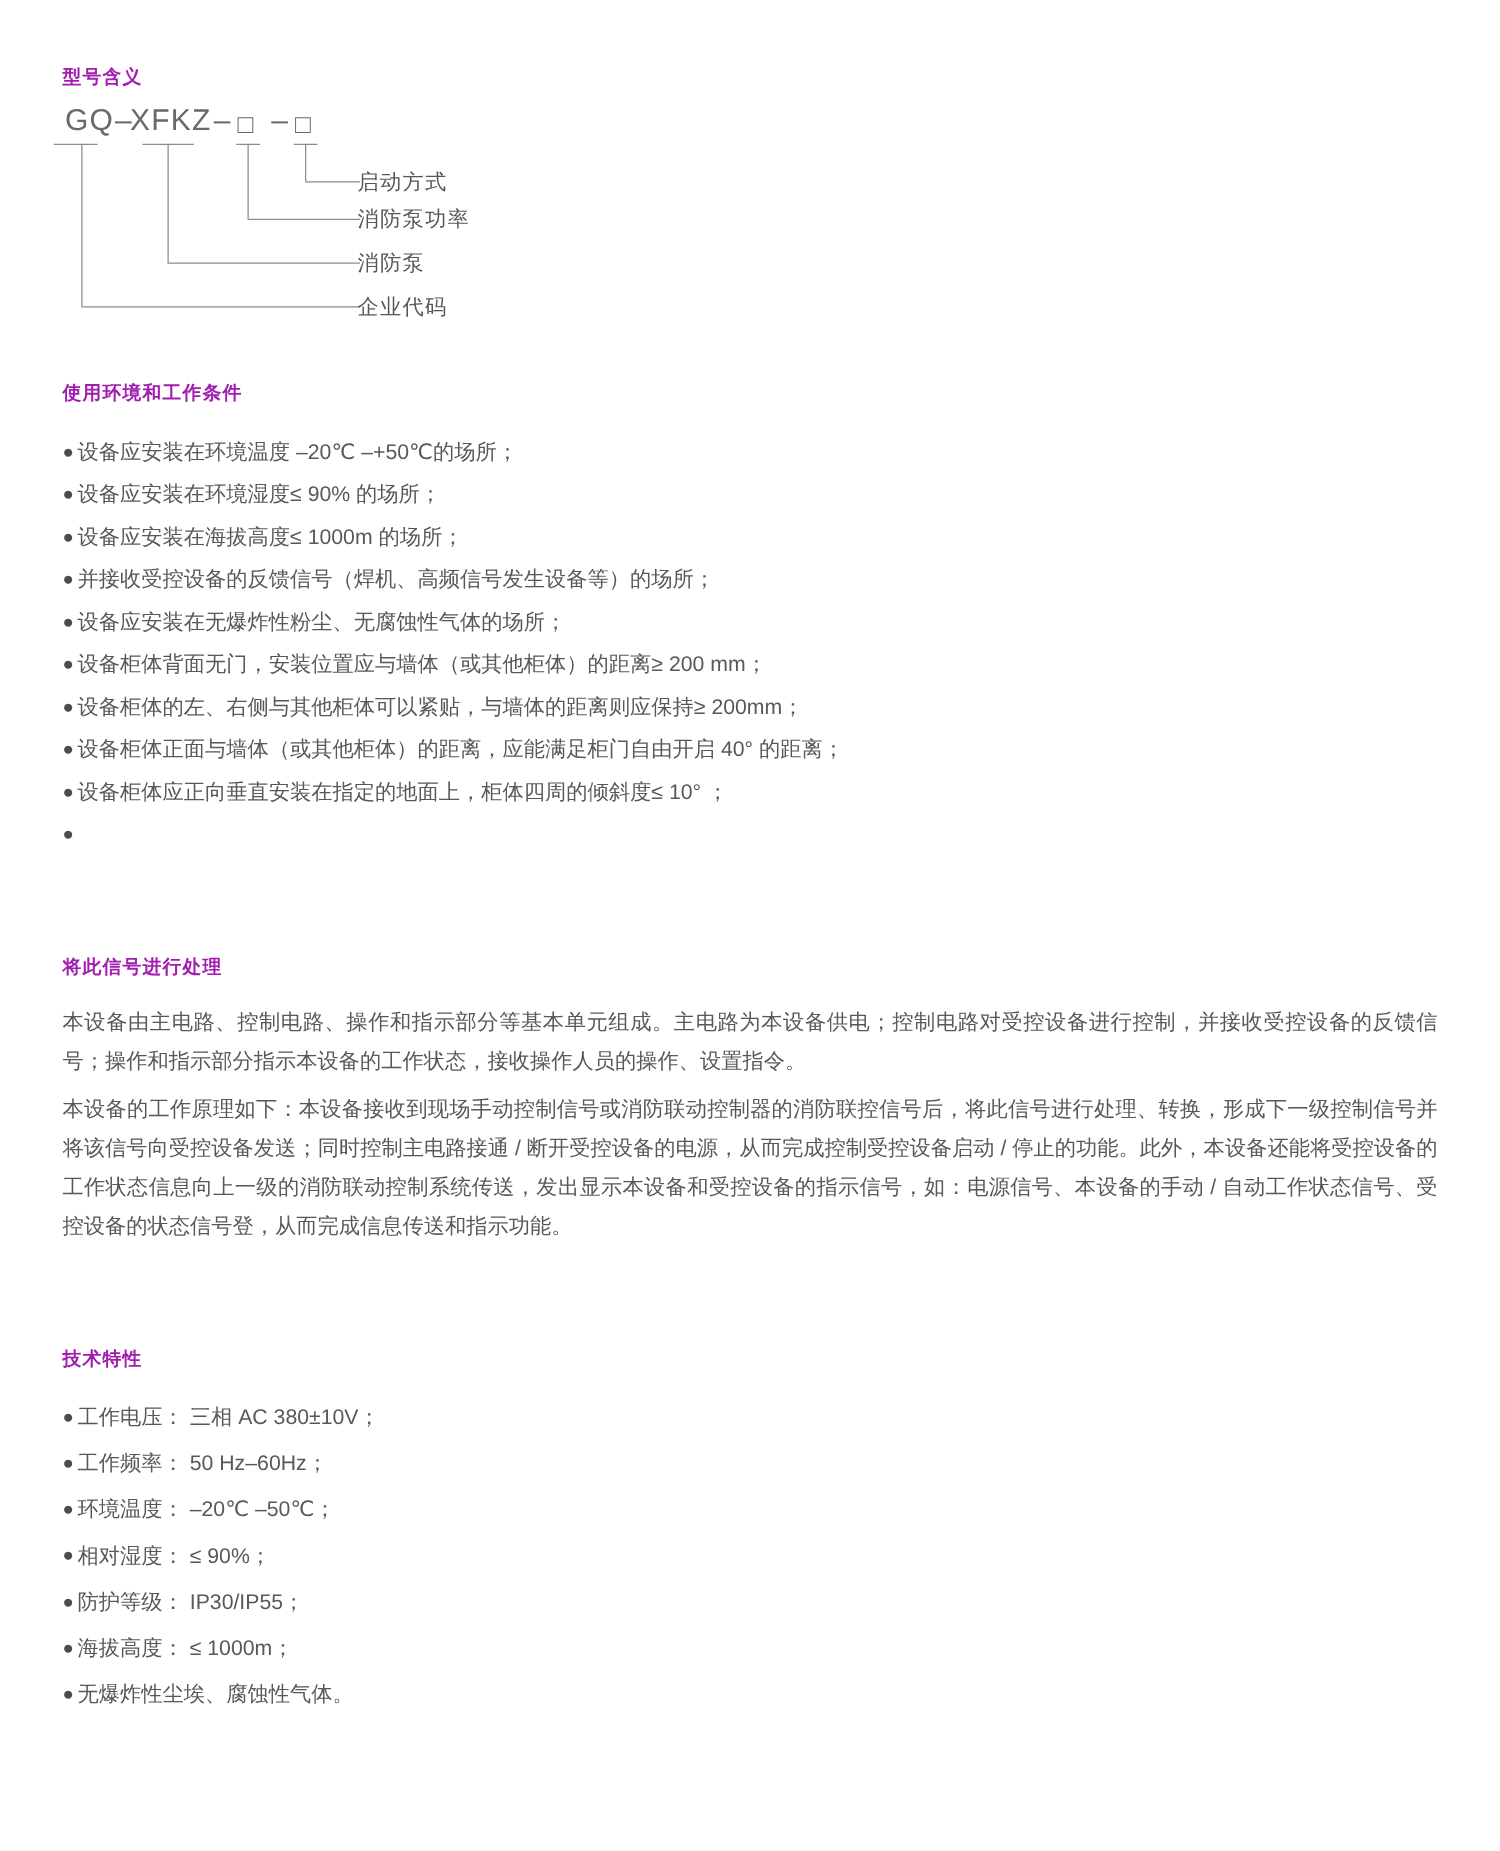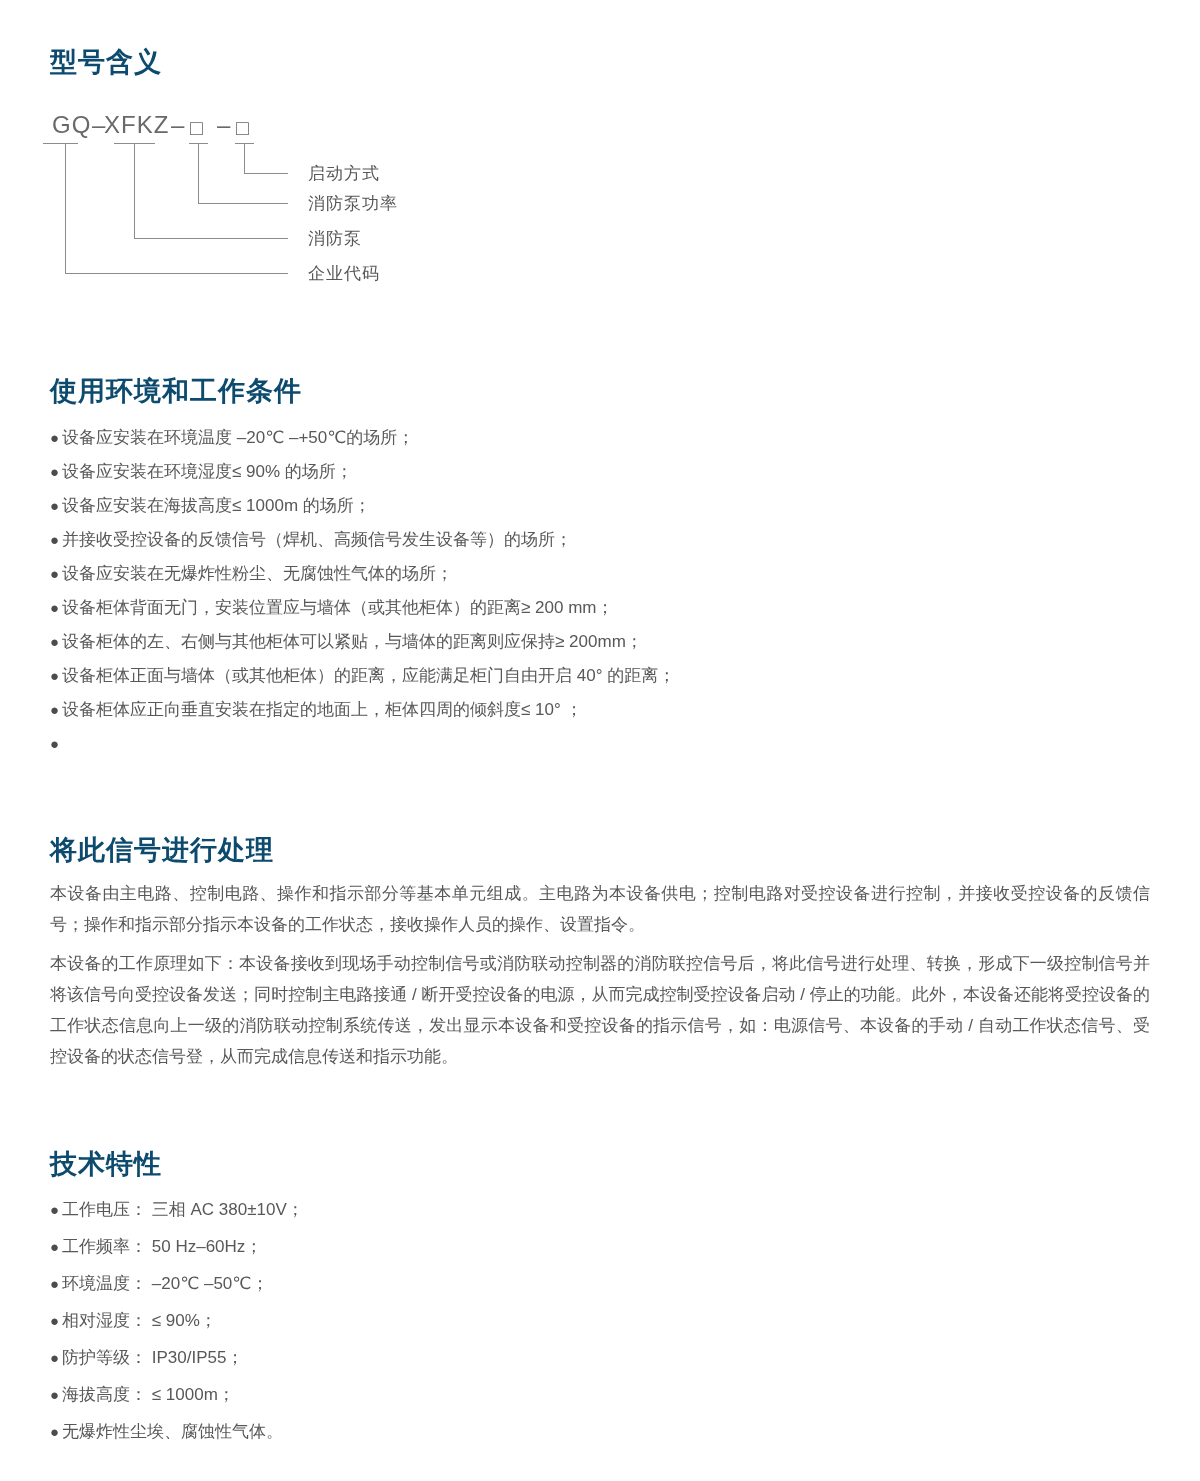--- a/index.html
+++ b/index.html
@@ -3,40 +3,40 @@
 <meta charset="utf-8">
 <style>
   html,body{margin:0;padding:0;}
   body{
     width:1200px;height:1481px;overflow:hidden;background:#ffffff;
     font-family:"Liberation Sans","DejaVu Sans",sans-serif;
     color:#595757;
   }
   .content{padding:48px 50px 0 50px;width:1100px;}
   .sec-title{
-    color:#0c4a6e;font-size:27px;font-weight:bold;margin:0;line-height:28px;
+    color:#a21caf;font-size:15px;font-weight:bold;margin:0;line-height:28px;
     letter-spacing:1px;
   }
   
-  .diagram{position:relative;height:182px;margin-top:36px;}
+  .diagram{position:relative;height:182px;margin-top:8px;}
   .seg{position:absolute;top:0;font-size:24px;line-height:26px;color:#696969;letter-spacing:1px;}
   .seg-box{font-size:21px;top:3px;}
   .u-line{position:absolute;top:31px;border-top:1px solid #8c8c8c;height:0;}
   .v-line{position:absolute;border-left:1px solid #8c8c8c;width:0;}
   .h-line{position:absolute;border-top:1px solid #8c8c8c;height:0;}
-  .d-label{position:absolute;left:258px;font-size:17px;color:#595757;letter-spacing:1px;}
+  .d-label{position:absolute;left:236px;font-size:17px;color:#595757;letter-spacing:1px;}
   
   ul.blist{list-style:none;margin:20px 0 0 0;padding:0;}
   ul.blist li{display:flex;align-items:flex-start;margin-bottom:9px;font-size:17px;line-height:25px;}
   ul.tlist li{margin-bottom:13px;line-height:24px;}
   .bullet{color:#4c4c4c;font-size:15px;margin-right:3px;flex:0 0 auto;}
   
   .para{font-size:17px;line-height:31px;margin:14px 0 0 0;text-align:justify;}
   
-  .sec-env{margin-top:83px;}
+  .sec-env{margin-top:35px;}
   .sec-struct{margin-top:80px;}
   .sec-tech{margin-top:78px;}
 </style>
 </head>
 <body>
 
 <div class="content">
 
   <section>
     <h2 class="sec-title">型号含义</h2>

